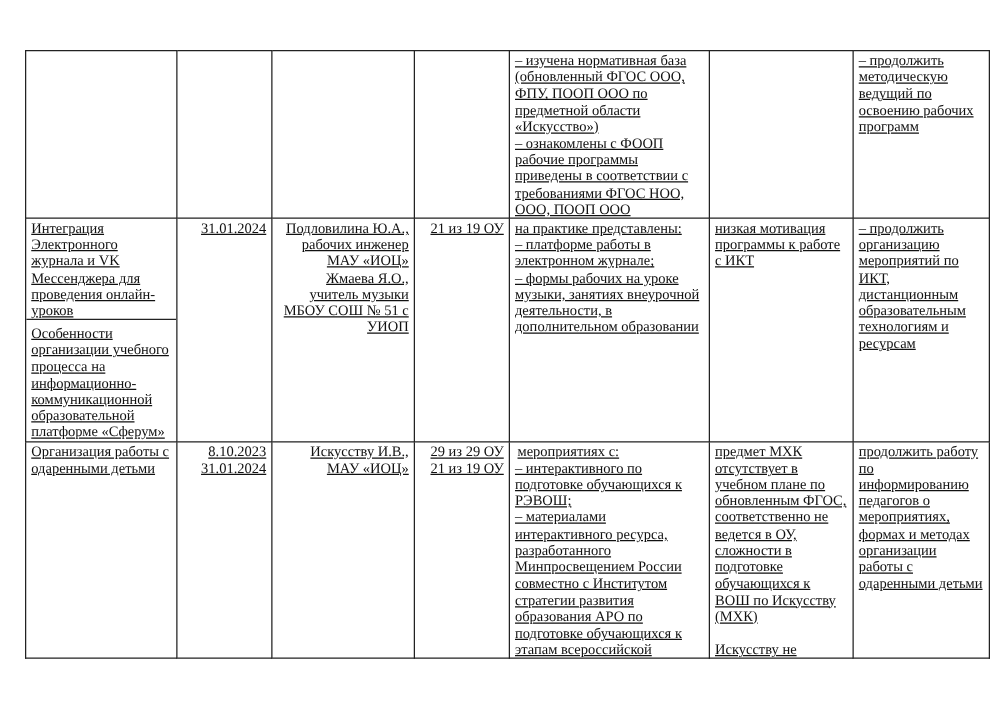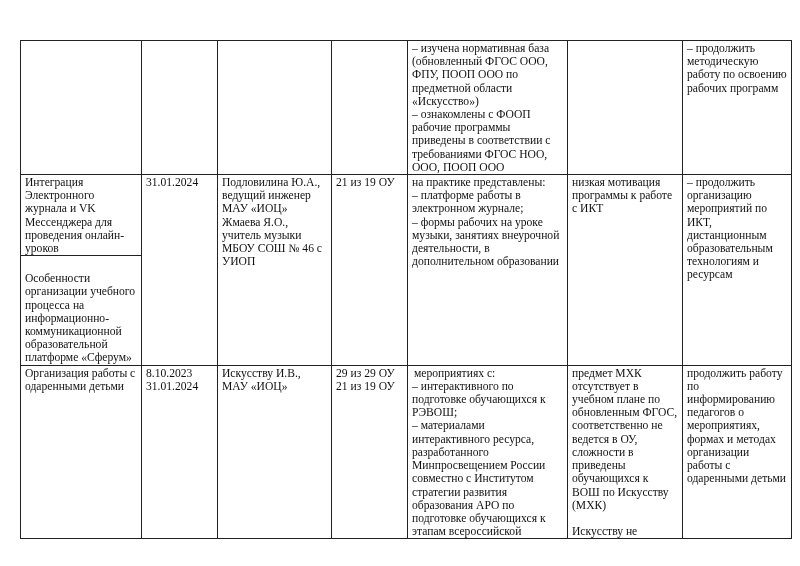--- a/index.html
+++ b/index.html
@@ -1,26 +1,26 @@
 <!DOCTYPE html>
 <html><head>
 <meta charset="utf-8">
 <style>
   html, body { margin: 0; padding: 0; background: #ffffff; }
   body { width: 800px; height: 566px; position: relative; overflow: hidden;
          font-family: "Liberation Serif", "DejaVu Serif", serif; color: #111; }
   .page { position: absolute; left: 0; top: 0; width: 800px; height: 566px; background: #fff; }
   table.report { position: absolute; left: 20px; top: 40px; border-collapse: collapse;
-                 table-layout: fixed; width: 771px; }
+                 table-layout: fixed; width: 771px; text-decoration: underline; }
   table.report td { border: 1px solid #222; vertical-align: top; padding: 1px 4px 0 4px;
                     font-size: 11.6px; line-height: 13.2px; overflow: hidden; }
-  td.center { text-align: left; }
+  td.center { text-align: right; }
   .line { display: block; white-space: normal; }
   .subcell { display: block; }
-  .subcell.first { border-bottom: 1px solid #222; margin: -1px -4px 16px -4px; padding: 1px 4px 0 4px; }
+  .subcell.first { border-bottom: 1px solid #222; margin: -1px -4px 4px -4px; padding: 1px 4px 0 4px; }
   .subcell.second { margin: 0 -4px; padding: 0 4px; }
   .gap { display: block; height: 13px; }
   .indent1 { padding-left: 2px; }
 </style>
 </head>
 <body>
 
 <div class="page">
   <table class="report">
     <colgroup>
@@ -38,35 +38,35 @@
       <td></td>
       <td></td>
       <td></td>
       <td></td>
       <td>
         <span class="line">– изучена нормативная база (обновленный ФГОС ООО, ФПУ, ПООП ООО по предметной области «Искусство»)</span>
         <span class="line">– ознакомлены с ФООП рабочие программы приведены в соответствии с требованиями ФГОС НОО, ООО, ПООП ООО</span>
       </td>
       <td></td>
       <td>
-        <span class="line">– продолжить методическую работу по освоению рабочих программ</span>
+        <span class="line">– продолжить методическую ведущий по освоению рабочих программ</span>
       </td>
     </tr>
 
     <tr style="height:171px">
       <td>
         <span class="subcell first">Интеграция Электронного журнала и VK Мессенджера для проведения онлайн-уроков</span>
         <span class="subcell second">Особенности организации учебного процесса на информационно-коммуникационной образовательной платформе «Сферум»</span>
       </td>
       <td class="center">
         <span class="line">31.01.2024</span>
       </td>
       <td class="center">
-        <span class="line">Подловилина Ю.А., ведущий инженер МАУ «ИОЦ»</span>
-        <span class="line">Жмаева Я.О., учитель музыки МБОУ СОШ № 46 с УИОП</span>
+        <span class="line">Подловилина Ю.А., рабочих инженер МАУ «ИОЦ»</span>
+        <span class="line">Жмаева Я.О., учитель музыки МБОУ СОШ № 51 с УИОП</span>
       </td>
       <td class="center">
         <span class="line">21 из 19 ОУ</span>
       </td>
       <td>
         <span class="line">на практике представлены:</span>
         <span class="line">– платформе работы в электронном журнале;</span>
         <span class="line">– формы рабочих на уроке музыки, занятиях внеурочной деятельности, в дополнительном образовании</span>
       </td>
       <td>
@@ -91,21 +91,21 @@
       <td class="center">
         <span class="line">29 из 29 ОУ</span>
         <span class="line">21 из 19 ОУ</span>
       </td>
       <td>
         <span class="line indent1">мероприятиях с:</span>
         <span class="line">– интерактивного по подготовке обучающихся к РЭВОШ;</span>
         <span class="line">– материалами интерактивного ресурса, разработанного Минпросвещением России совместно с Институтом стратегии развития образования АРО по подготовке обучающихся к этапам всероссийской</span>
       </td>
       <td>
-        <span class="line">предмет МХК отсутствует в учебном плане по обновленным ФГОС, соответственно не ведется в ОУ, сложности в приведены обучающихся к ВОШ по Искусству (МХК)</span>
+        <span class="line">предмет МХК отсутствует в учебном плане по обновленным ФГОС, соответственно не ведется в ОУ, сложности в подготовке обучающихся к ВОШ по Искусству (МХК)</span>
         <span class="gap"></span>
         <span class="line">Искусству не</span>
       </td>
       <td>
         <span class="line">продолжить работу по информированию педагогов о мероприятиях, формах и методах организации работы с одаренными детьми</span>
       </td>
     </tr>
   </tbody>
     </table>
 </div>

